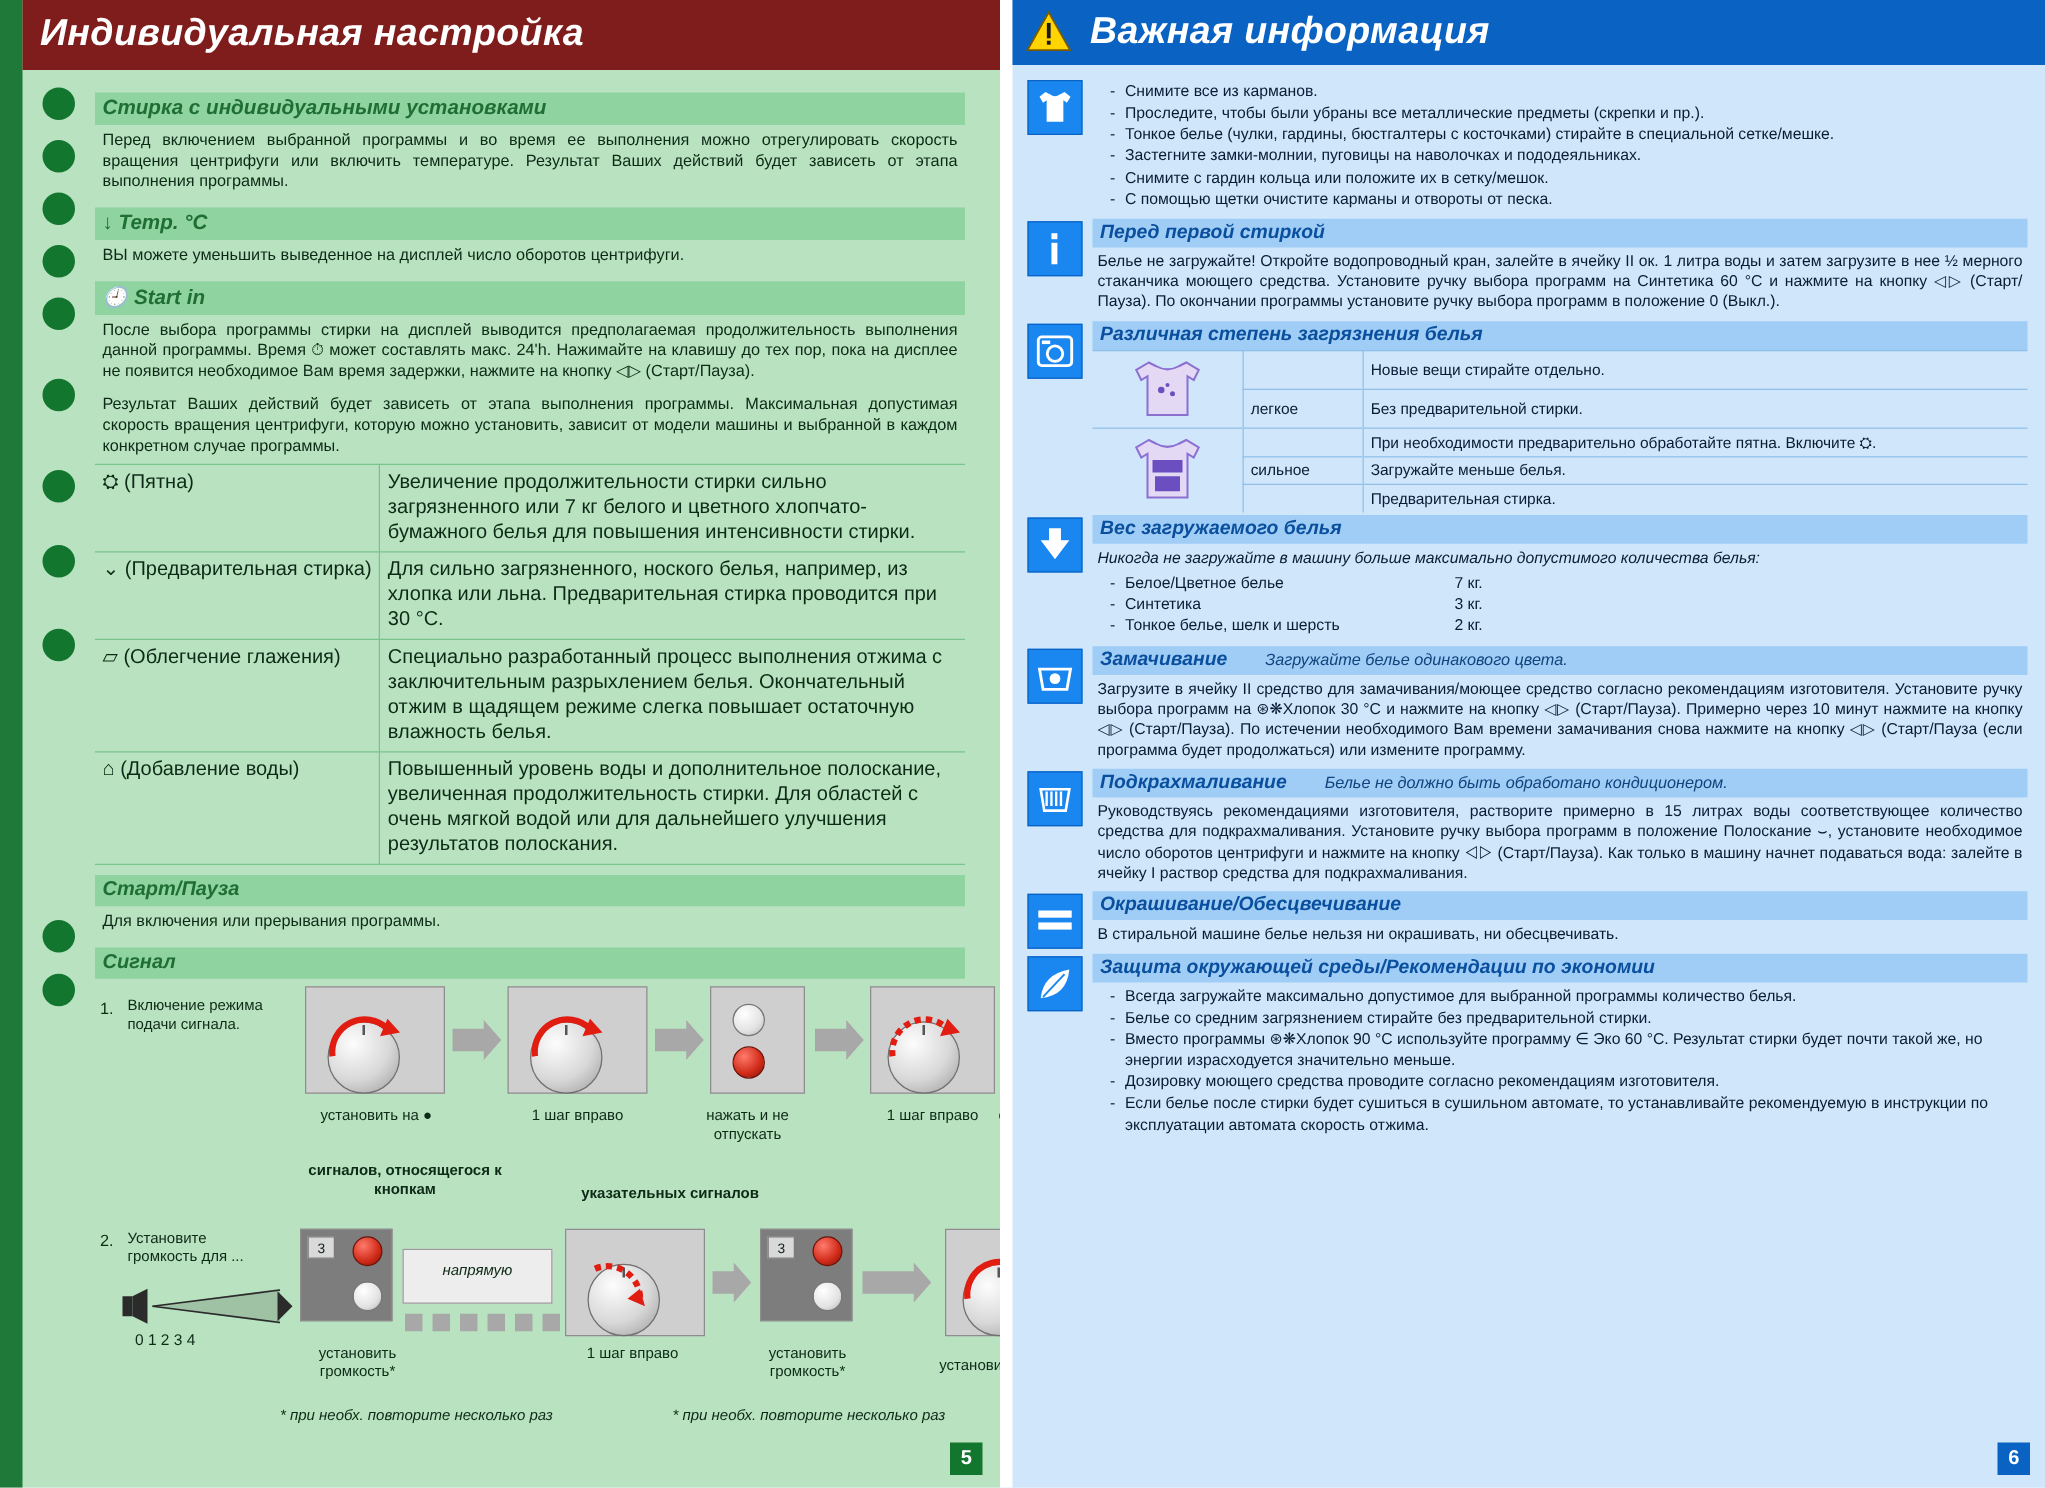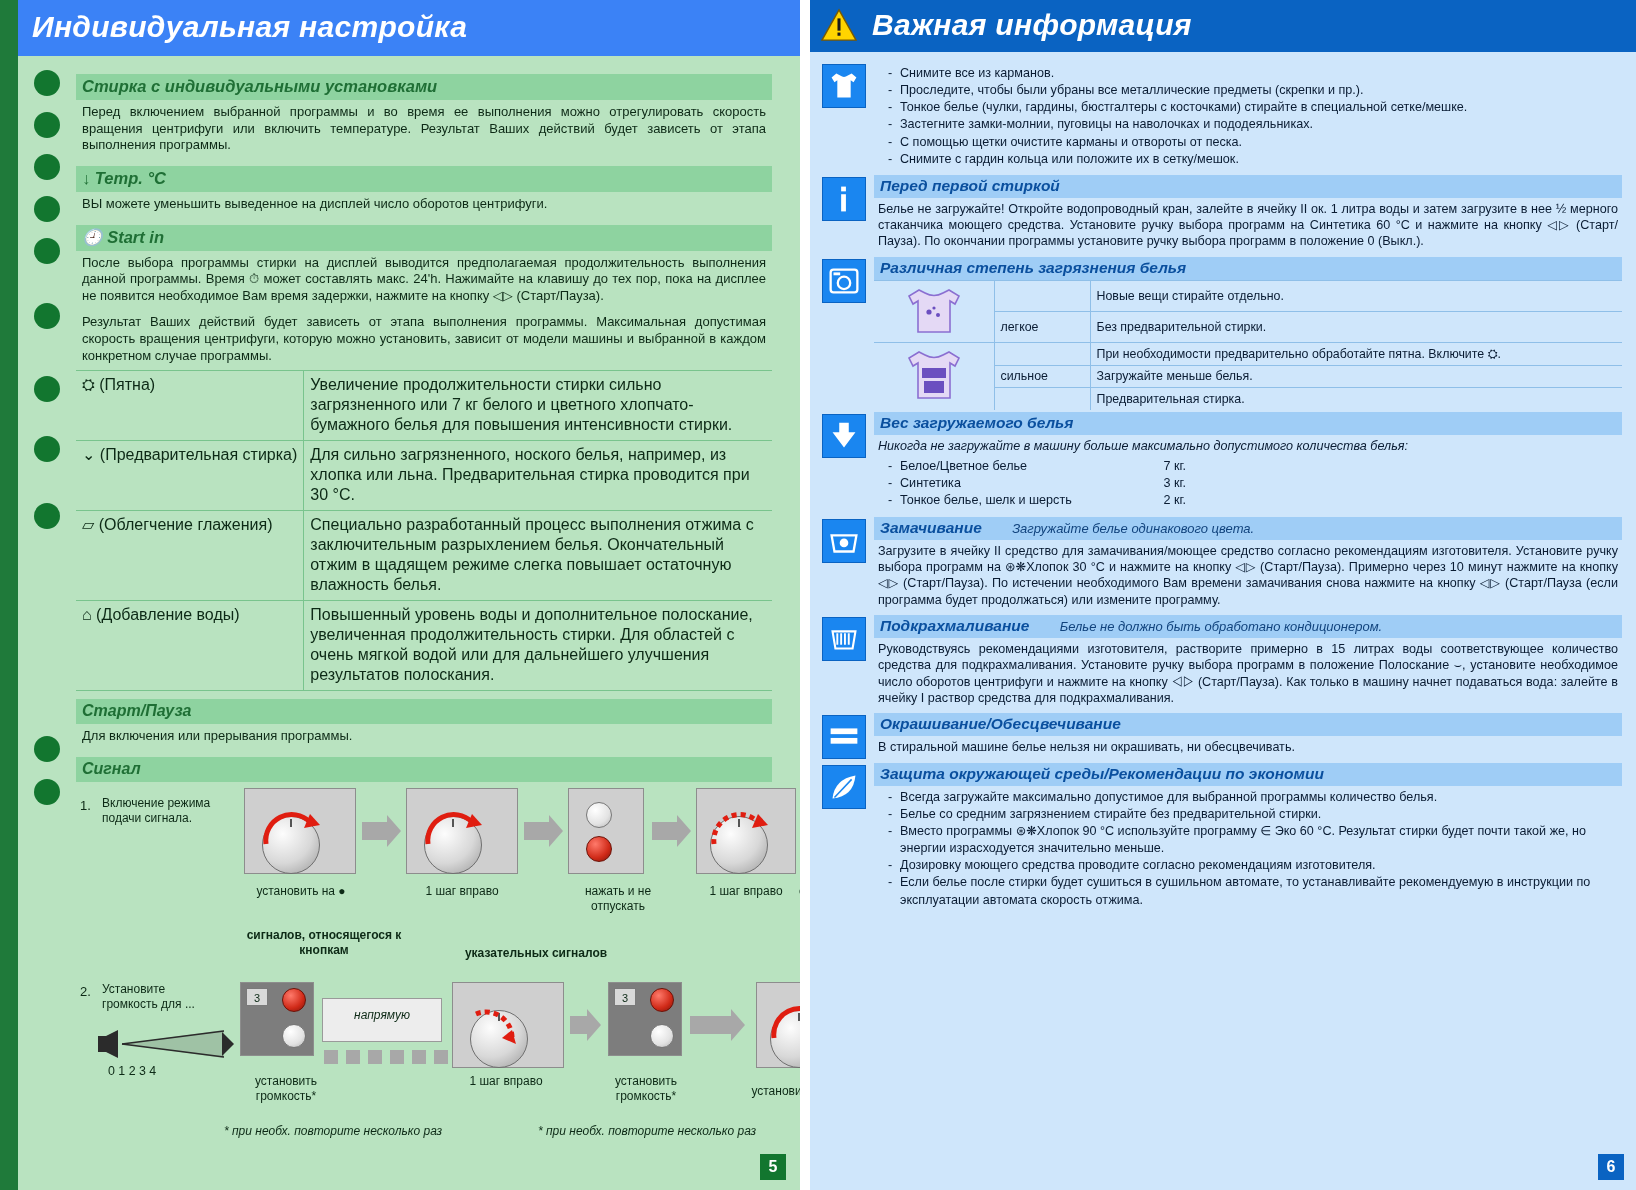--- a/index.html
+++ b/index.html
@@ -14,21 +14,21 @@
 
   
   .left {
     position: relative;
     width: 800px; height: 1190px;
     background: #b9e3c0;
     border-left: 18px solid #1f7a3a;
   }
   .left-inner { position:absolute; left:0; top:0; right:0; bottom:0; }
   .lheader {
-    background: #3b82f6;
+    background: #7f1d1d;
     color: #ffffff;
     font-size: 30px;
     font-style: italic;
     font-weight: bold;
     padding: 10px 0 12px 14px;
     letter-spacing: .3px;
   }
   .lbody { position: relative; padding: 12px 28px 0 58px; }
 
   .bullet {
@@ -277,21 +277,21 @@
             <polygon points="50,4 60,15 44,18" fill="#e01d10"></polygon>
           </svg>
 
           <div class="arrow-grey" style="left:726px; top:34px; width:22px;"></div>
 
           <div class="panel dark" style="left:770px; top:0px; width:30px; height:86px;"></div>
           <div style="position:absolute; left:774px; top:6px; width:22px; height:20px; background:#d9d9d9; border:1px solid #7a7a7a; font-size:12px; text-align:center; line-height:20px;">3</div>
 
           <div class="dtxt" style="left:150px; top:96px; width:150px;">установить на  ●</div>
           <div class="dtxt" style="left:316px; top:96px; width:140px;">1 шаг вправо</div>
-          <div class="dtxt" style="left:484px; top:96px; width:116px;">нажать и не отпускать</div>
+          <div class="dtxt" style="left:464px; top:96px; width:116px;">нажать и не отпускать</div>
           <div class="dtxt" style="left:600px; top:96px; width:140px;">1 шаг вправо</div>
           <div class="dtxt" style="left:700px; top:96px; width:100px;">отпустить</div>
 
           <div class="dtxt" style="left:158px; top:140px; width:180px; font-weight:bold;">сигналов, относящегося к кнопкам</div>
           <div class="dtxt" style="left:360px; top:158px; width:200px; font-weight:bold;">указательных сигналов</div>
 
           <div class="dnum" style="left:4px; top:196px;">2.</div>
           <div class="dtxt l" style="left:26px; top:194px; width:120px;">Установите громкость для ...</div>
 
           <svg class="spk" style="left:20px; top:240px;" width="140" height="34">
@@ -375,22 +375,22 @@
           <svg viewBox="0 0 44 44" width="42" height="42">
             <path d="M14 9 L9 13 L12 18 L15 16 L15 34 L29 34 L29 16 L32 18 L35 13 L30 9 L26 11 Q22 14 18 11 Z" fill="#ffffff"></path>
           </svg>
         </div>
         <div class="rcontent">
           <ul class="rlist">
             <li>Снимите все из карманов.</li>
             <li>Проследите, чтобы были убраны все металлические предметы (скрепки и пр.).</li>
             <li>Тонкое белье (чулки, гардины, бюстгалтеры с косточками) стирайте в специальной сетке/мешке.</li>
             <li>Застегните замки-молнии, пуговицы на наволочках и пододеяльниках.</li>
+            <li>Снимите с гардин кольца или положите их в сетку/мешок.</li>
             <li>С помощью щетки очистите карманы и отвороты от песка.</li>
-            <li>Снимите с гардин кольца или положите их в сетку/мешок.</li>
           </ul>
         </div>
       </div>
 
       <div class="rrow">
         <div class="ico">
           <svg viewBox="0 0 44 44" width="42" height="42">
             <rect x="19" y="9" width="5" height="5" fill="#fff"></rect>
             <rect x="19" y="17" width="5" height="18" fill="#fff"></rect>
           </svg>

